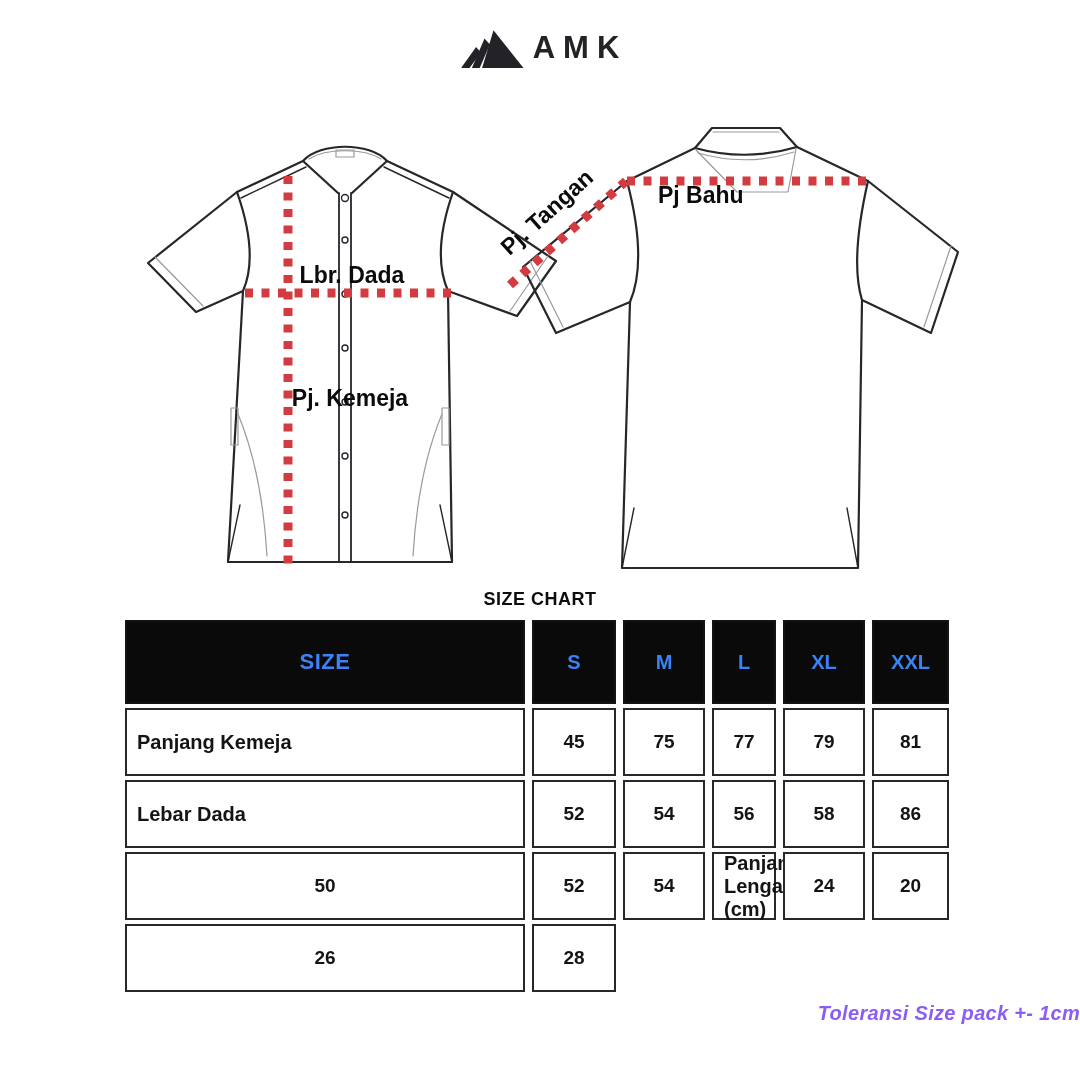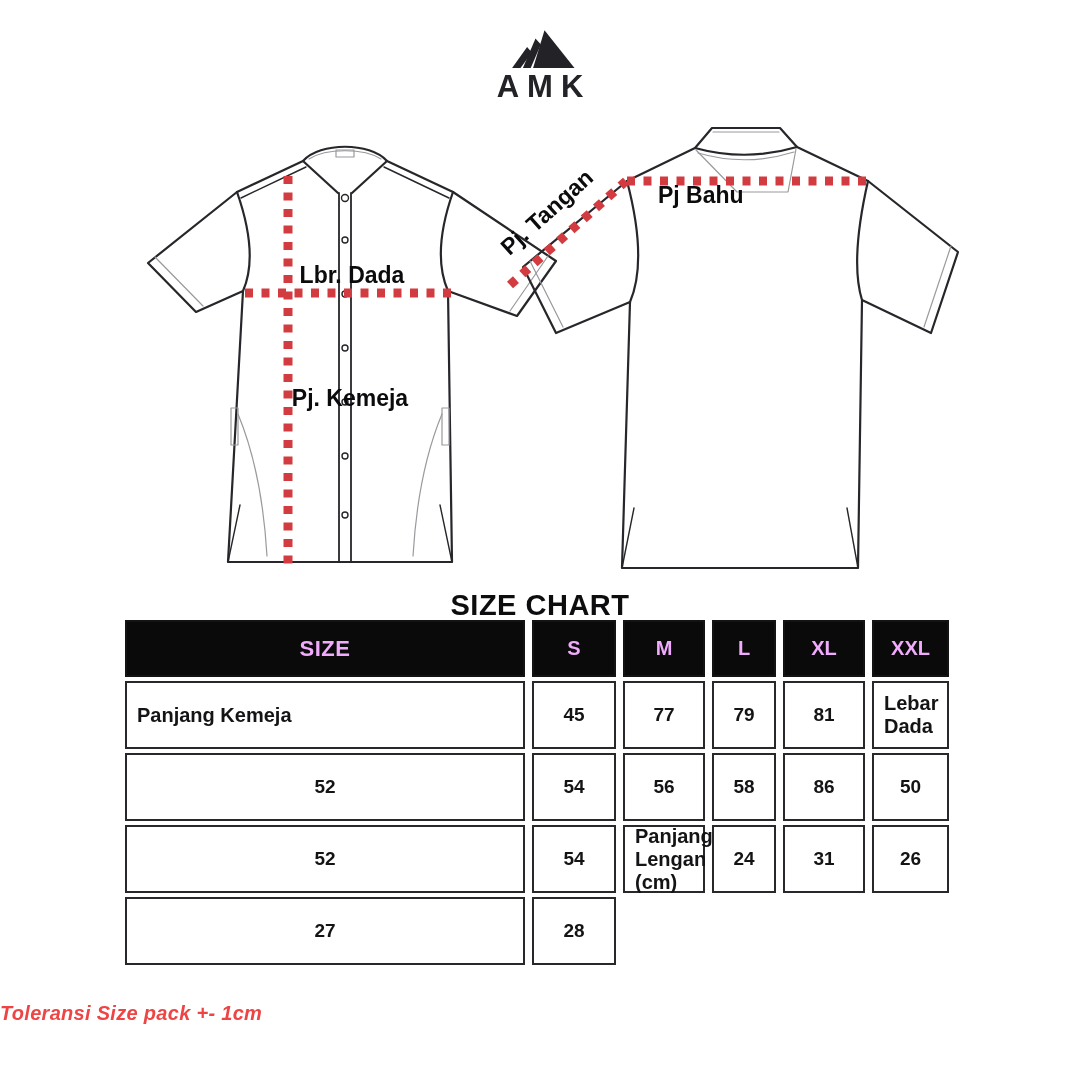--- a/index.html
+++ b/index.html
@@ -2,41 +2,41 @@
 <html><head>
 <meta charset="utf-8">
 <style>
   html,body{margin:0;padding:0;background:#ffffff;}
   .canvas{
     position:relative;width:1080px;height:1080px;background:#ffffff;overflow:hidden;
     font-family:"Liberation Sans", sans-serif;color:#0d0d0f;
   }
   
   .logo{position:absolute;top:26px;left:50%;transform:translateX(-50%);
-    display:flex;flex-direction:column;align-items:center;}
+    display:flex;flex-direction:row;align-items:center;}
   .logo-text{font-size:31px;font-weight:bold;letter-spacing:8px;color:#232327;margin-top:1px;
     text-indent:8px;}
   
   .diagram-svg{position:absolute;left:0;top:0;width:1080px;height:1080px;}
   .diagram-svg text{font-family:"Liberation Sans",sans-serif;font-weight:bold;font-size:23px;fill:#0b0b0d;}
   
   .chart-title{position:absolute;top:589px;left:0;width:1080px;text-align:center;
-    font-size:29px;font-weight:bold;color:#0d0d0f;letter-spacing:0.5px;}
+    font-size:18px;font-weight:bold;color:#0d0d0f;letter-spacing:0.5px;}
   .size-table{position:absolute;left:125px;top:620px;display:grid;
     grid-template-columns:400px 84px 82px 64px 82px 77px;
     column-gap:7px;row-gap:4px;}
-  .hcell{background:#0a0a0a;border:2px solid #131313;color:#f0abfc;height:57px;
+  .hcell{background:#0a0a0a;border:2px solid #131313;color:#3b82f6;height:84px;
     display:flex;align-items:center;justify-content:center;
     font-weight:bold;font-size:20px;box-sizing:border-box;}
   .hcell.first{font-size:22px;letter-spacing:0.5px;}
   .bcell{background:#ffffff;border:2px solid #28282c;height:68px;box-sizing:border-box;
     display:flex;align-items:center;justify-content:center;font-weight:bold;font-size:19px;color:#141416;}
   .bcell.rowlabel{justify-content:flex-start;padding-left:10px;font-size:20px;}
-  .tolerance-note{position:absolute;top:1002px;left:0;width:1080px;text-align:left;
-    font-size:20px;font-weight:bold;font-style:italic;color:#ef4444;letter-spacing:0.3px;}
+  .tolerance-note{position:absolute;top:1002px;left:0;width:1080px;text-align:right;
+    font-size:20px;font-weight:bold;font-style:italic;color:#8b5cf6;letter-spacing:0.3px;}
 </style>
 </head>
 <body>
 
 <div class="canvas">
 
   <div class="logo">
     <svg width="72" height="42" viewBox="0 0 120 70">
       <polygon points="14,70 39,35 47,44 28,70" fill="#232327"></polygon>
       <polygon points="32,70 53,21 62,31 45,70" fill="#232327"></polygon>
@@ -126,38 +126,38 @@
 
     <div class="hcell first">SIZE</div>
     <div class="hcell">S</div>
     <div class="hcell">M</div>
     <div class="hcell">L</div>
     <div class="hcell">XL</div>
     <div class="hcell">XXL</div>
 
     <div class="bcell rowlabel">Panjang Kemeja</div>
     <div class="bcell">45</div>
+    <div class="bcell">75</div>
     <div class="bcell">77</div>
     <div class="bcell">79</div>
     <div class="bcell">81</div>
 
     <div class="bcell rowlabel">Lebar Dada</div>
     <div class="bcell">52</div>
     <div class="bcell">54</div>
     <div class="bcell">56</div>
     <div class="bcell">58</div>
 
     <div class="bcell">86</div>
     <div class="bcell">50</div>
     <div class="bcell">52</div>
     <div class="bcell">54</div>
 
     <div class="bcell rowlabel">Panjang Lengan (cm)</div>
     <div class="bcell">24</div>
-    <div class="bcell">31</div>
+    <div class="bcell">20</div>
     <div class="bcell">26</div>
-    <div class="bcell">27</div>
     <div class="bcell">28</div>
   </div>
 
   <div class="tolerance-note">Toleransi Size pack +- 1cm</div>
 
 </div>
 
 </body></html>

